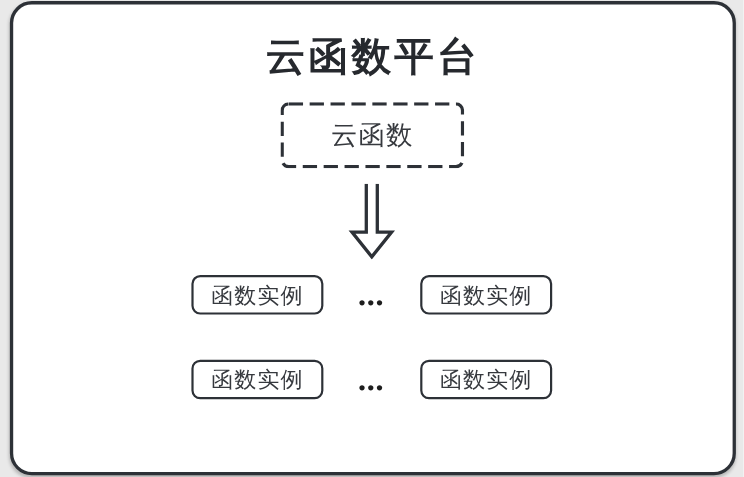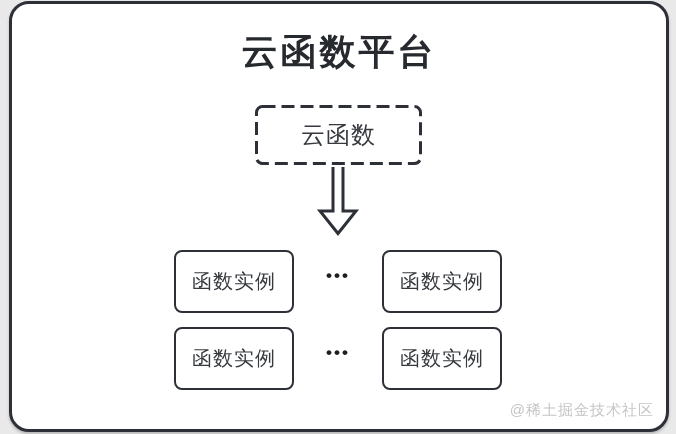--- a/index.html
+++ b/index.html
@@ -29,21 +29,21 @@
     position:absolute;
     left:0;right:0;top:24px;
     text-align:center;
     font-size:36px;
     font-weight:bold;
     letter-spacing:3px;
     color:var(--title);
   }
   .dashed-box{
     position:absolute;
-    left:243px;top:101px;
+    left:243px;top:89px;
     width:167px;height:60px;
   }
   .dashed-box svg{position:absolute;left:0;top:0;}
   .dashed-box rect{
     fill:none;
     stroke:var(--stroke);
     stroke-width:3;
     stroke-dasharray:13 6;
   }
   .dashed-box .label{
@@ -60,21 +60,21 @@
     width:44px;height:69px;
   }
   .arrow path{
     fill:#ffffff;
     stroke:var(--stroke);
     stroke-width:3;
     stroke-linejoin:miter;
   }
   .ibox{
     position:absolute;
-    width:120px;height:63px;
+    width:120px;height:36px;
     border:2.5px solid var(--stroke);
     border-radius:8px;
     background:var(--card-bg);
     display:flex;align-items:center;justify-content:center;
     font-size:20px;
     letter-spacing:1px;
     color:var(--text);
   }
   .r1{top:246px;}
   .r2{top:323px;}
@@ -128,15 +128,14 @@
   </div>
 
   <div class="ibox r2 c1">
     <span>函数实例</span>
   </div>
   <div class="dots d2">•••</div>
   <div class="ibox r2 c2">
     <span>函数实例</span>
   </div>
 
-  <div class="watermark">@稀土掘金技术社区</div>
 
 </div>
 
 </body></html>

